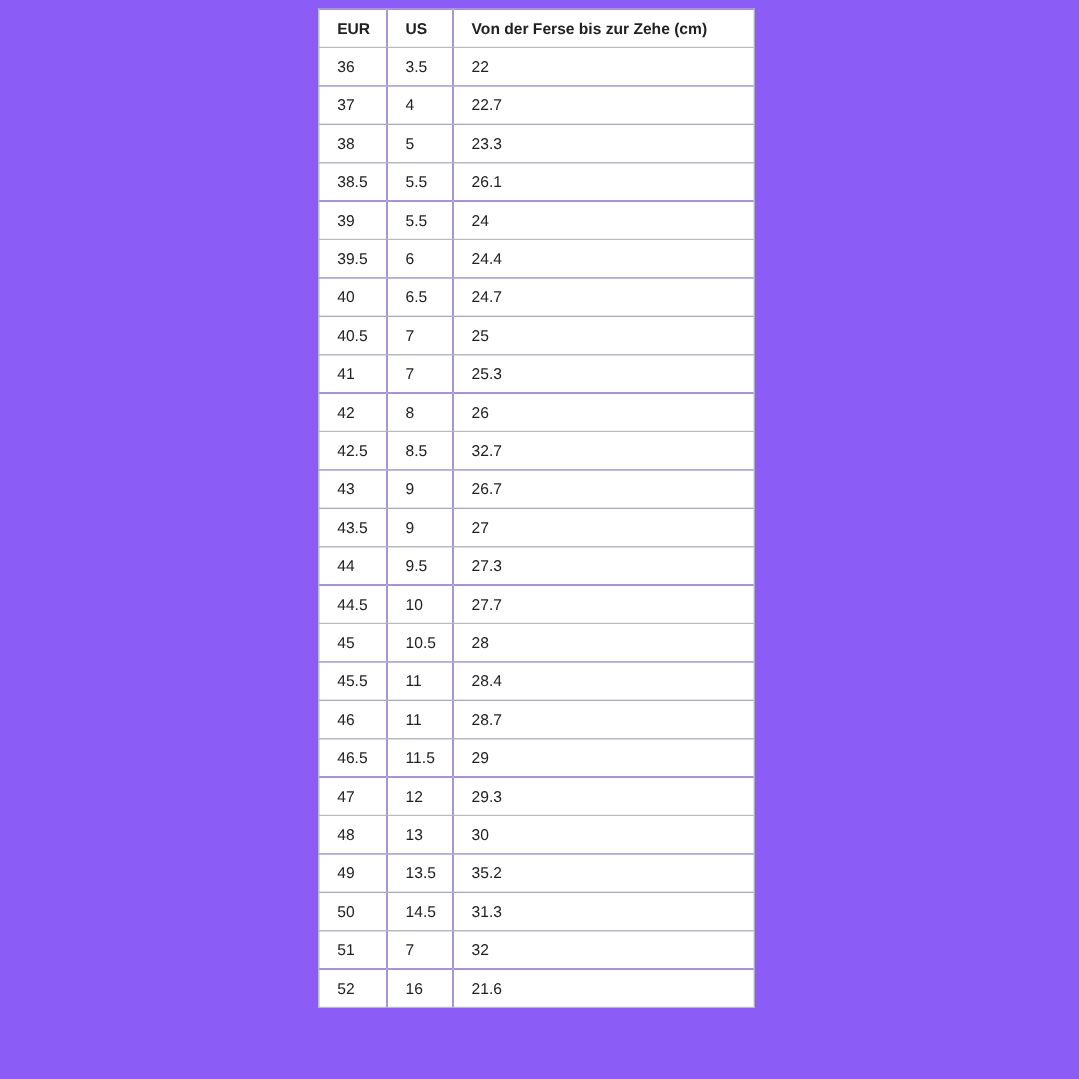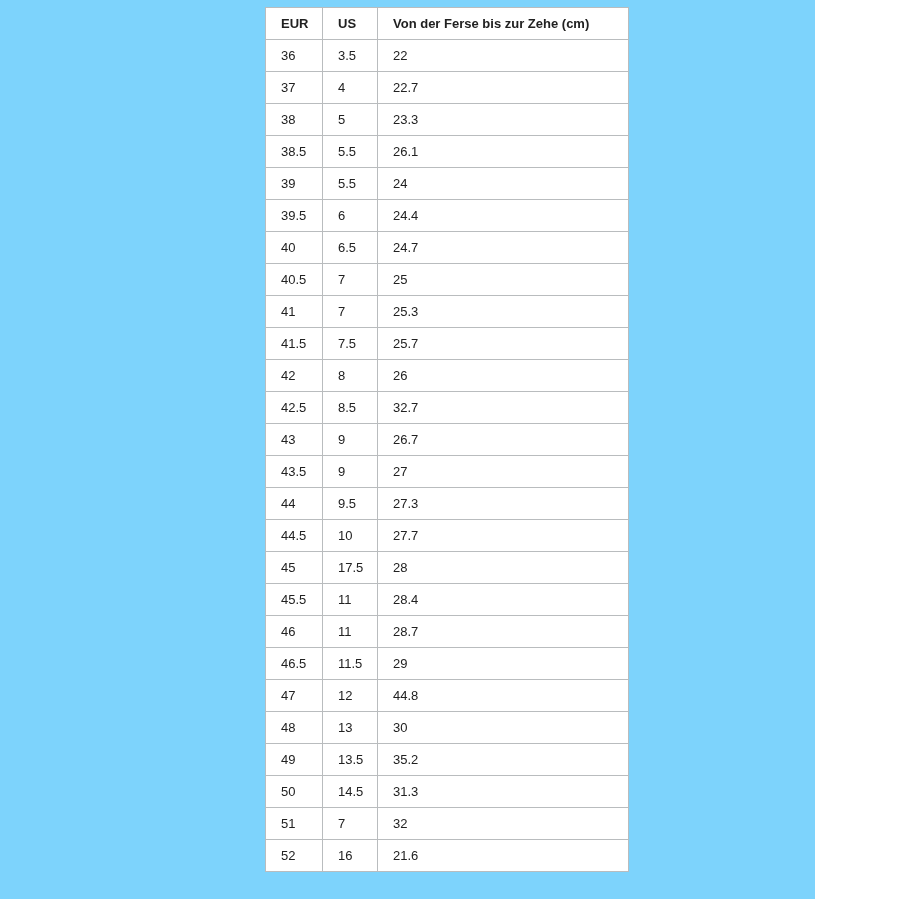--- a/index.html
+++ b/index.html
@@ -4,23 +4,23 @@
 <style>
   * { box-sizing: border-box; }
   html, body {
     margin: 0;
     padding: 0;
     background: #ffffff;
     font-family: "Liberation Sans", sans-serif;
   }
   .page {
     position: relative;
-    width: 815px;
+    width: 899px;
     height: 899px;
-    background: #7dd3fc;
+    background: #8b5cf6;
     overflow: hidden;
   }
   table.size-table {
     position: absolute;
     left: 265px;
     top: 7px;
     width: 363px;
     border-collapse: collapse;
     table-layout: fixed;
     font-size: 13px;
@@ -104,25 +104,20 @@
           <td>40.5</td>
           <td>7</td>
           <td>25</td>
         </tr>
         <tr>
           <td>41</td>
           <td>7</td>
           <td>25.3</td>
         </tr>
         <tr>
-          <td>41.5</td>
-          <td>7.5</td>
-          <td>25.7</td>
-        </tr>
-        <tr>
           <td>42</td>
           <td>8</td>
           <td>26</td>
         </tr>
         <tr>
           <td>42.5</td>
           <td>8.5</td>
           <td>32.7</td>
         </tr>
         <tr>
@@ -140,42 +135,42 @@
           <td>9.5</td>
           <td>27.3</td>
         </tr>
         <tr>
           <td>44.5</td>
           <td>10</td>
           <td>27.7</td>
         </tr>
         <tr>
           <td>45</td>
-          <td>17.5</td>
+          <td>10.5</td>
           <td>28</td>
         </tr>
         <tr>
           <td>45.5</td>
           <td>11</td>
           <td>28.4</td>
         </tr>
         <tr>
           <td>46</td>
           <td>11</td>
           <td>28.7</td>
         </tr>
         <tr>
           <td>46.5</td>
           <td>11.5</td>
           <td>29</td>
         </tr>
         <tr>
           <td>47</td>
           <td>12</td>
-          <td>44.8</td>
+          <td>29.3</td>
         </tr>
         <tr>
           <td>48</td>
           <td>13</td>
           <td>30</td>
         </tr>
         <tr>
           <td>49</td>
           <td>13.5</td>
           <td>35.2</td>

